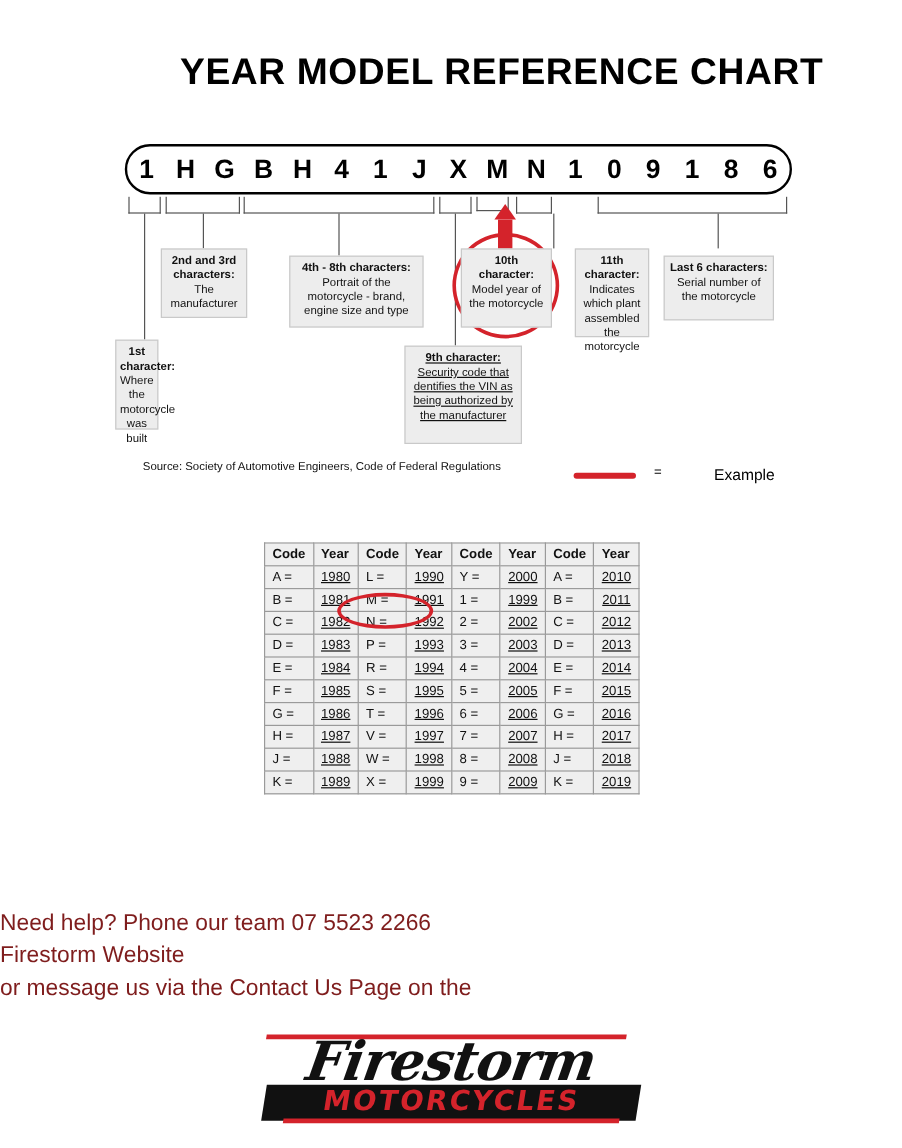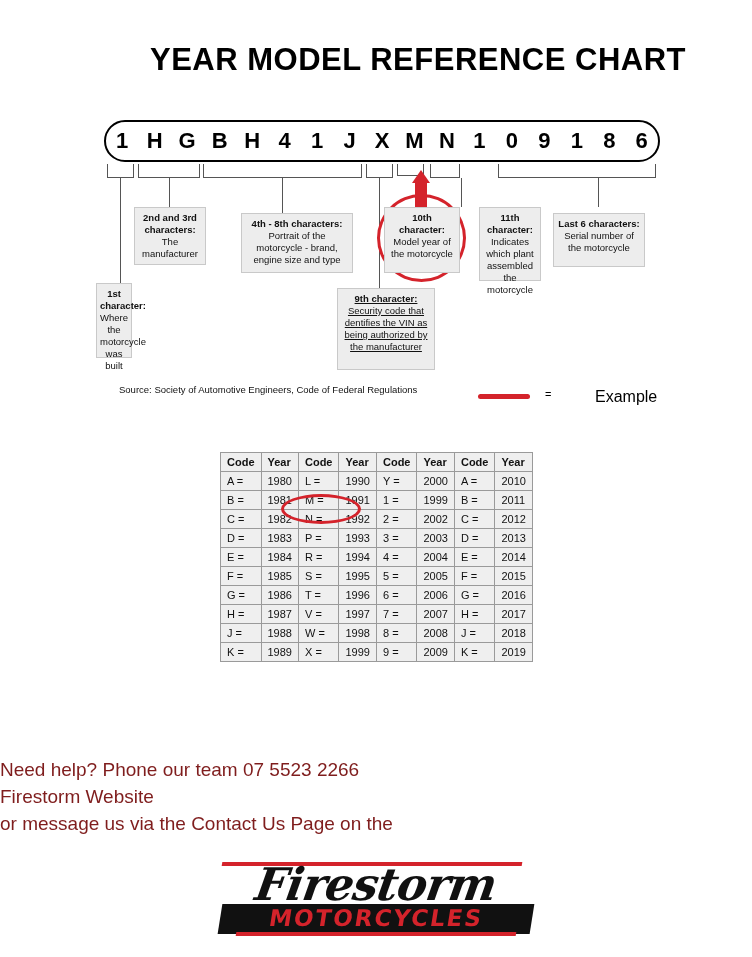--- a/index.html
+++ b/index.html
@@ -120,21 +120,21 @@
   .legend-eq {
     position: absolute;
     top: 388px;
     left: 545px;
     font-size: 11px;
   }
   .legend-label {
     position: absolute;
     top: 388px;
     left: 567px;
-    font-size: 16px;
+    font-size: 13px;
     padding-left: 28px;
   }
 
   
   .code-table {
     position: absolute;
     top: 452px;
     left: 220px;
     border-collapse: collapse;
     font-size: 11px;
@@ -148,21 +148,22 @@
     background: #efefef;
     color: #111;
     text-align: left;
     white-space: nowrap;
   }
   .code-table th {
     font-weight: bold;
     font-size: 11px;
   }
   .code-table td.year {
-    text-align: left;
+    text-align: center;
+    text-decoration: underline;
   }
   .table-circle {
     position: absolute;
     top: 494px;
     left: 281px;
     width: 80px;
     height: 30px;
     border: 3px solid #d4232b;
     border-radius: 50%;
     box-sizing: border-box;

